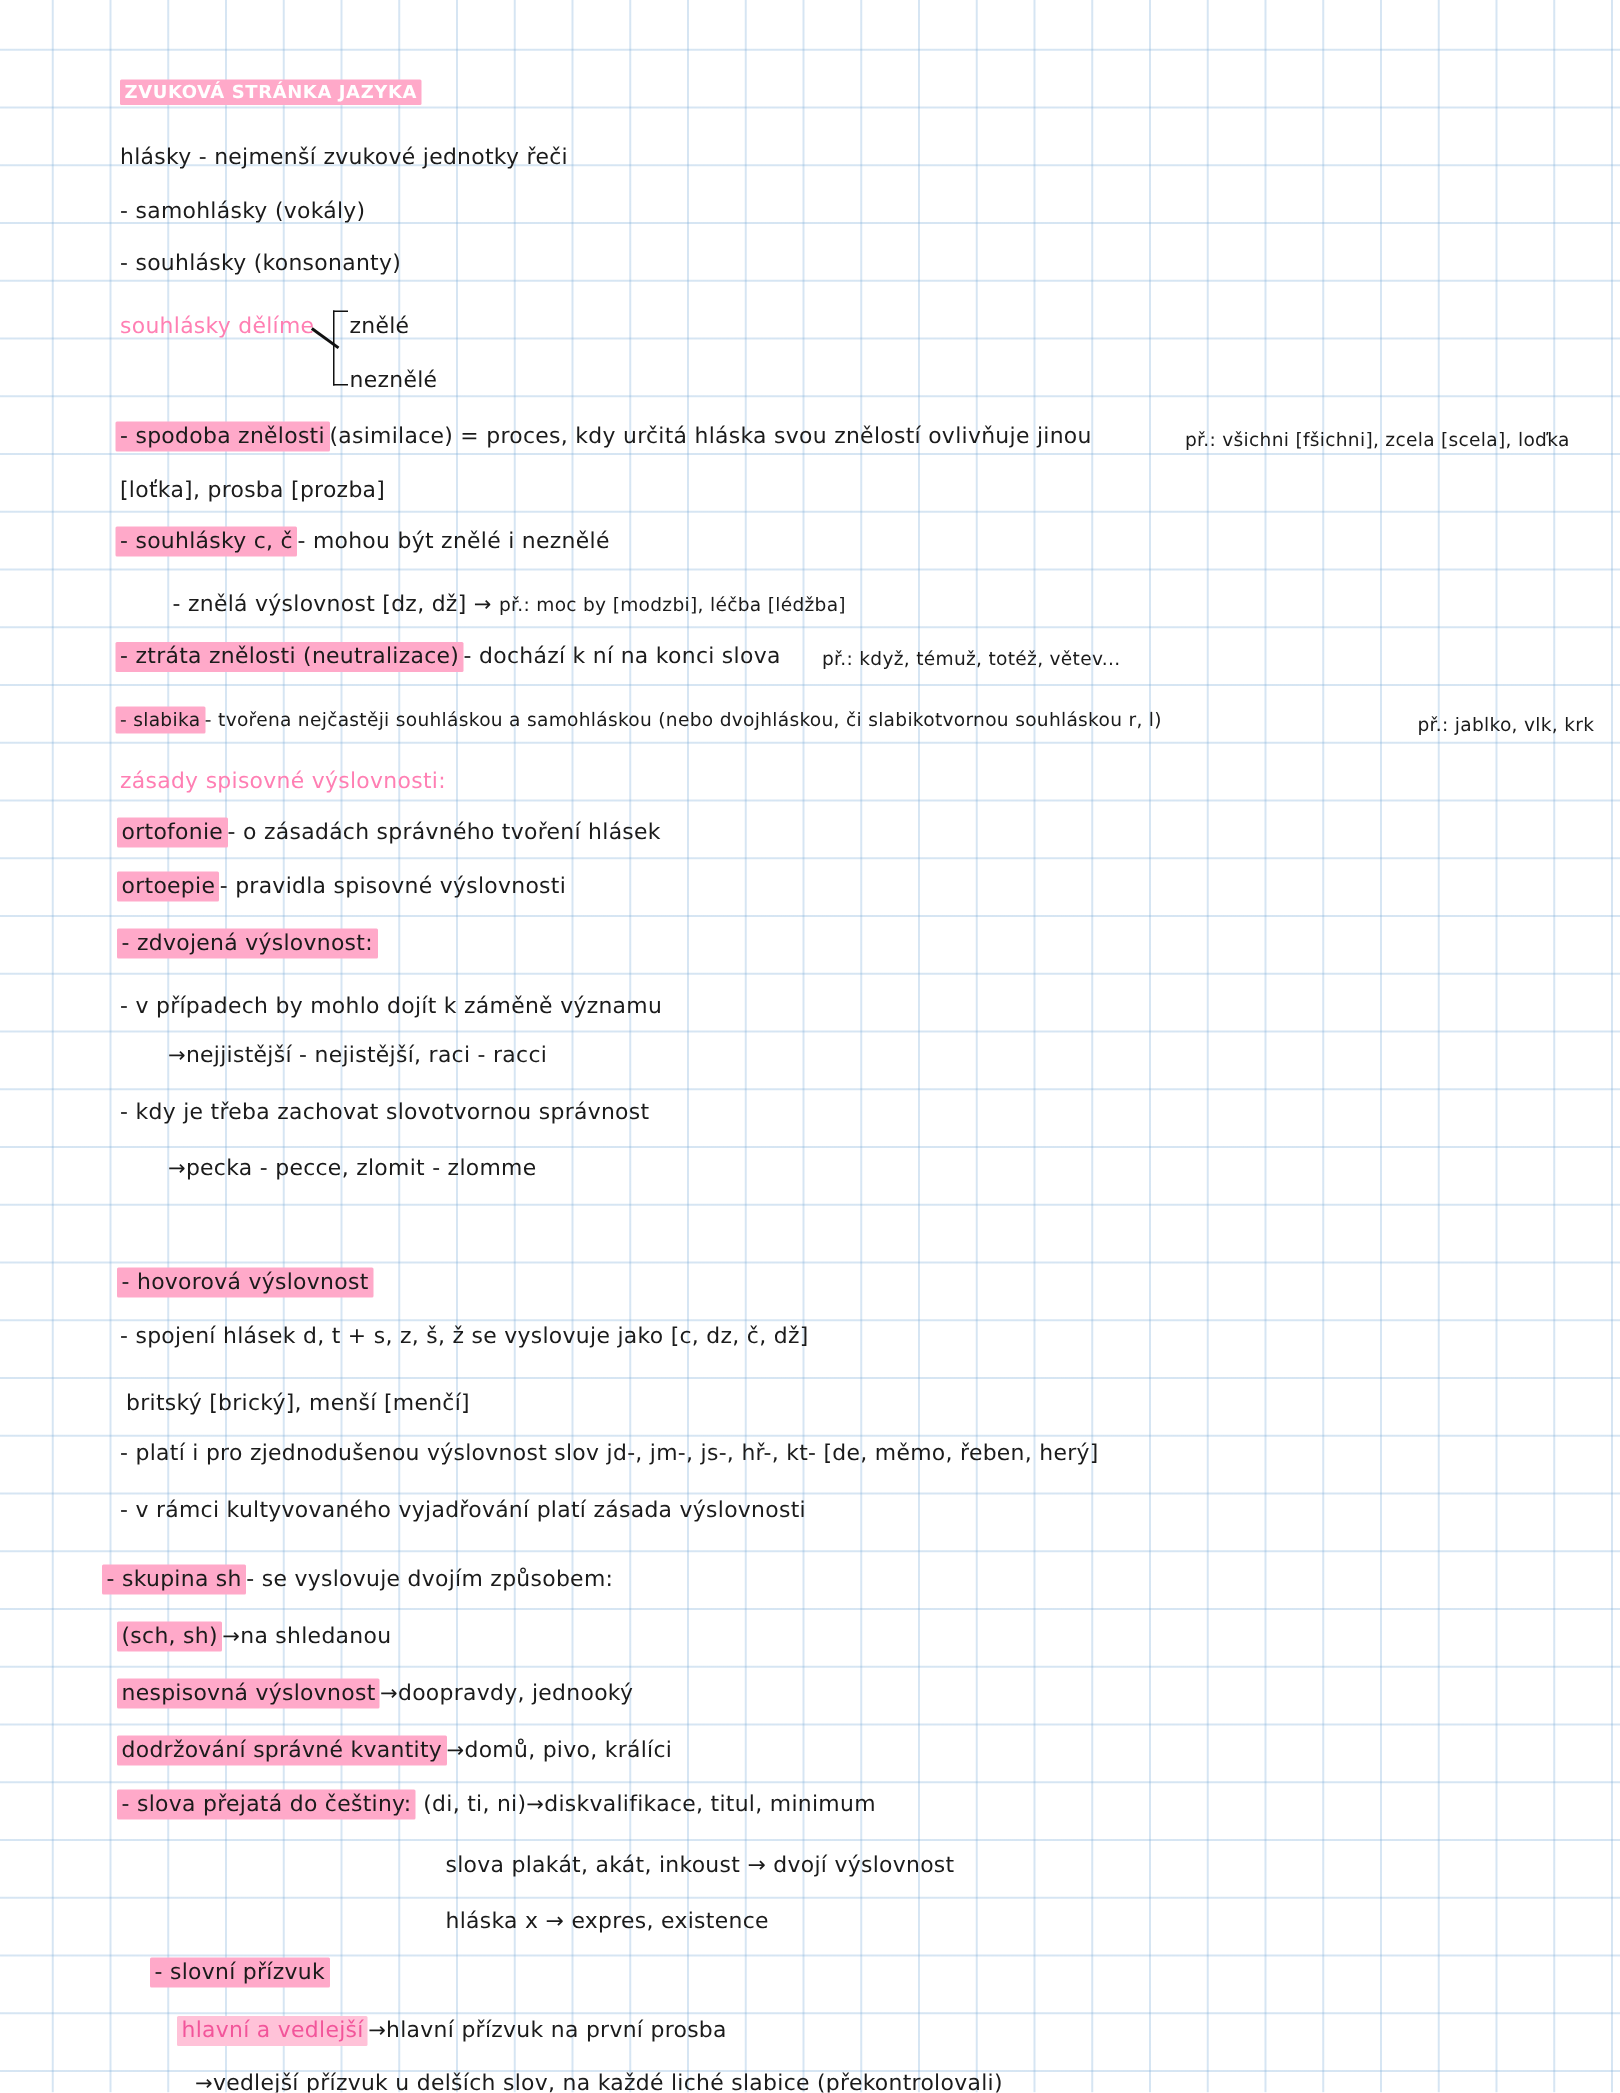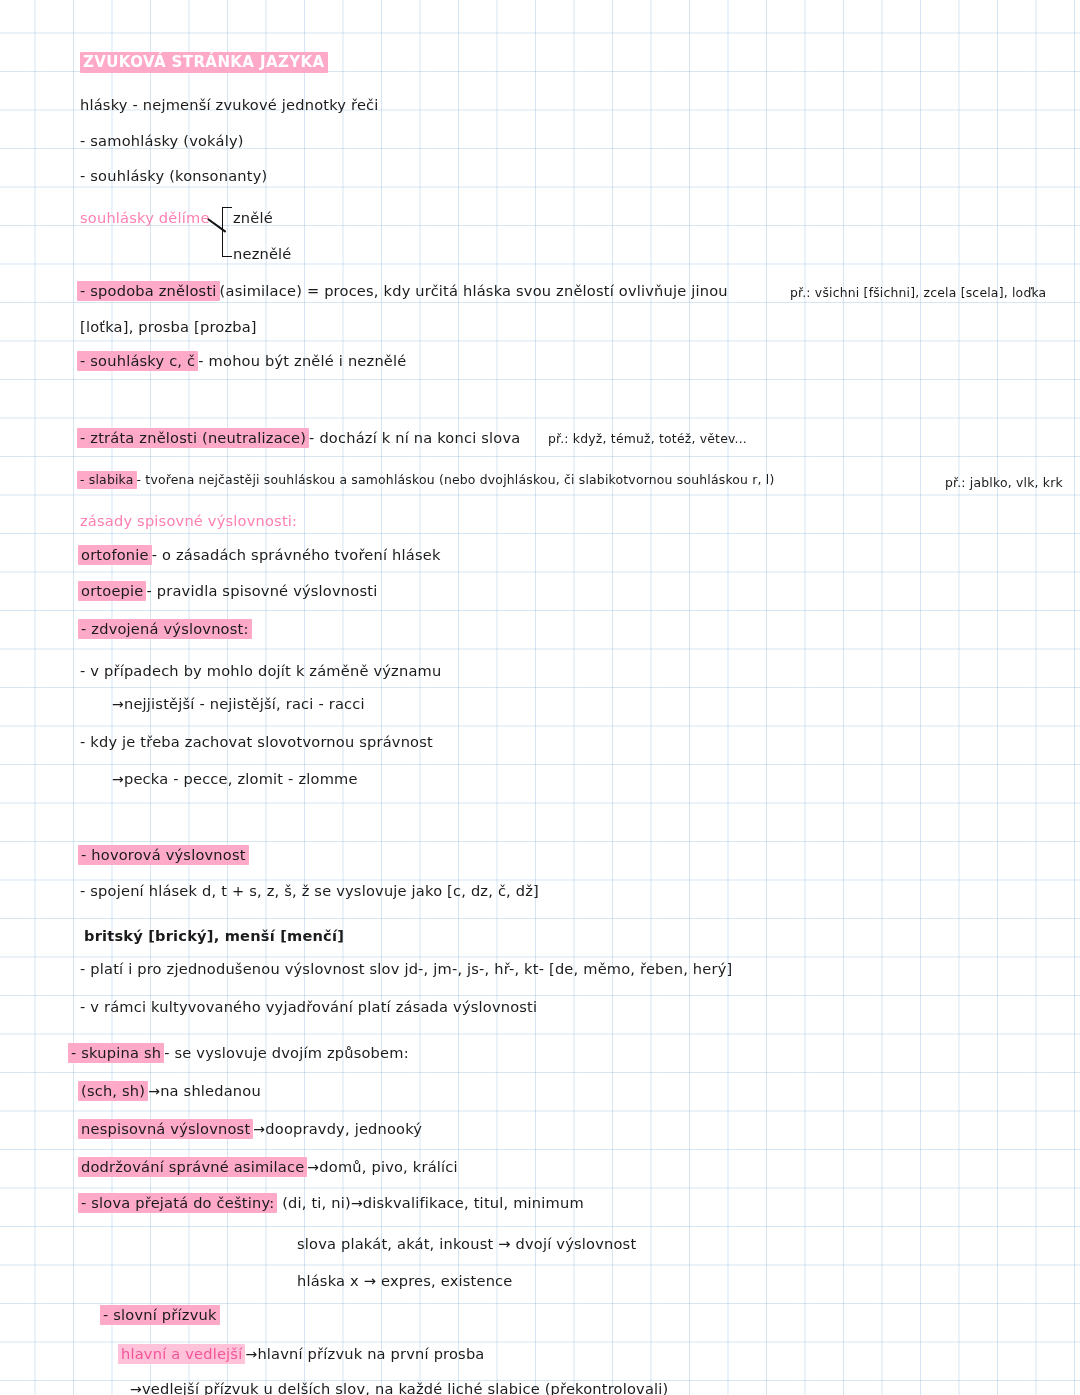--- a/index.html
+++ b/index.html
@@ -72,21 +72,21 @@
     font-size: 14px;
   }
 </style>
 </head>
 <body>
 
 <div id="paper"></div>
 
 <div id="sheet">
 
-  <div class="ln" style="left:80px; top:55px; font-size:15px;">
+  <div class="ln" style="left:80px; top:55px; font-size:12px;">
     
     <span class="hl"><span style="color:#ffffff; font-weight:600; letter-spacing:.4px;">ZVUKOVÁ STRÁNKA JAZYKA</span></span>
   </div>
 
   <div class="ln" style="left:80px; top:98px;">hlásky - nejmenší zvukové jednotky řeči</div>
   <div class="ln" style="left:80px; top:134px;">- samohlásky (vokály)</div>
   <div class="ln" style="left:80px; top:169px;">- souhlásky (konsonanty)</div>
 
   <div class="ln pinktext-l" style="left:80px; top:211px;">souhlásky dělíme</div>
   <div class="bracket" style="left:222px; top:207px; width:9px; height:48px;"></div>
@@ -96,20 +96,25 @@
   <div class="leader" style="left:208px; top:218px; width:22px; transform:rotate(36deg);"></div>
 
   <div class="ln" style="left:77px; top:284px;">
     <span class="hl">- spodoba znělosti</span><span>(asimilace) = proces, kdy určitá hláska svou znělostí ovlivňuje jinou</span>
   </div>
   <div class="ln small" style="left:790px; top:287px;">př.: všichni [fšichni], zcela [scela], loďka</div>
   <div class="ln" style="left:80px; top:320px;">[loťka], prosba [prozba]</div>
 
   <div class="ln" style="left:77px; top:354px;">
     <span class="hl">- souhlásky c, č</span><span>- mohou být znělé i neznělé</span>
+  </div>
+  <div class="ln" style="left:115px; top:396px;">
+    <span>- znělá výslovnost [dz, dž]</span>
+    <span class="arrow">→</span>
+    <span class="small">př.: moc by [modzbi], léčba [lédžba]</span>
   </div>
 
   <div class="ln" style="left:77px; top:431px;">
     <span class="hl">- ztráta znělosti (neutralizace)</span><span>- dochází k ní na konci slova</span>
   </div>
   <div class="ln small" style="left:548px; top:433px;">př.: když, témuž, totéž, větev...</div>
 
   <div class="ln small" style="left:77px; top:474px;">
     <span class="hl">- slabika</span><span>- tvořena nejčastěji souhláskou a samohláskou (nebo dvojhláskou, či slabikotvornou souhláskou r, l)</span>
   </div>
@@ -133,38 +138,38 @@
   </div>
   <div class="ln" style="left:80px; top:735px;">- kdy je třeba zachovat slovotvornou správnost</div>
   <div class="ln" style="left:112px; top:772px;">
     <span class="arrow">→</span><span>pecka - pecce, zlomit - zlomme</span>
   </div>
 
   <div class="ln" style="left:78px; top:848px;">
     <span class="hl">- hovorová výslovnost</span>
   </div>
   <div class="ln" style="left:80px; top:884px;">- spojení hlásek d, t  + s, z, š, ž  se vyslovuje jako [c, dz, č, dž]</div>
-  <div class="ln" style="left:84px; top:929px;font-weight:bold;">britský [brický], menší [menčí]</div>
+  <div class="ln" style="left:84px; top:929px;">britský [brický], menší [menčí]</div>
   <div class="ln" style="left:80px; top:962px;">
     <span>- platí i pro zjednodušenou výslovnost slov jd-, jm-, js-, hř-, kt-</span>
     <span>[de, měmo, řeben, herý]</span>
   </div>
   <div class="ln" style="left:80px; top:1000px;">- v rámci kultyvovaného vyjadřování platí zásada výslovnosti</div>
 
   <div class="ln" style="left:68px; top:1046px;">
     <span class="hl">- skupina sh</span><span>- se vyslovuje dvojím způsobem:</span>
   </div>
   <div class="ln" style="left:78px; top:1084px;">
     <span class="hl">(sch, sh)</span><span class="arrow">→</span><span>na shledanou</span>
   </div>
   <div class="ln" style="left:78px; top:1122px;">
     <span class="hl">nespisovná výslovnost</span><span class="arrow">→</span><span>doopravdy, jednooký</span>
   </div>
   <div class="ln" style="left:78px; top:1160px;">
-    <span class="hl">dodržování správné asimilace</span><span class="arrow">→</span><span>domů, pivo, králíci</span>
+    <span class="hl">dodržování správné kvantity</span><span class="arrow">→</span><span>domů, pivo, králíci</span>
   </div>
   <div class="ln" style="left:78px; top:1196px;">
     <span class="hl">- slova přejatá do češtiny:</span>
     <span>(di, ti, ni)</span><span class="arrow">→</span><span>diskvalifikace, titul, minimum</span>
   </div>
   <div class="ln" style="left:297px; top:1237px;">slova plakát, akát, inkoust → dvojí výslovnost</div>
   <div class="ln" style="left:297px; top:1274px;">hláska x → expres, existence</div>
 
   <div class="ln" style="left:89px; top:1308px;padding-left:11px;">
     <span class="hl">- slovní přízvuk</span>

